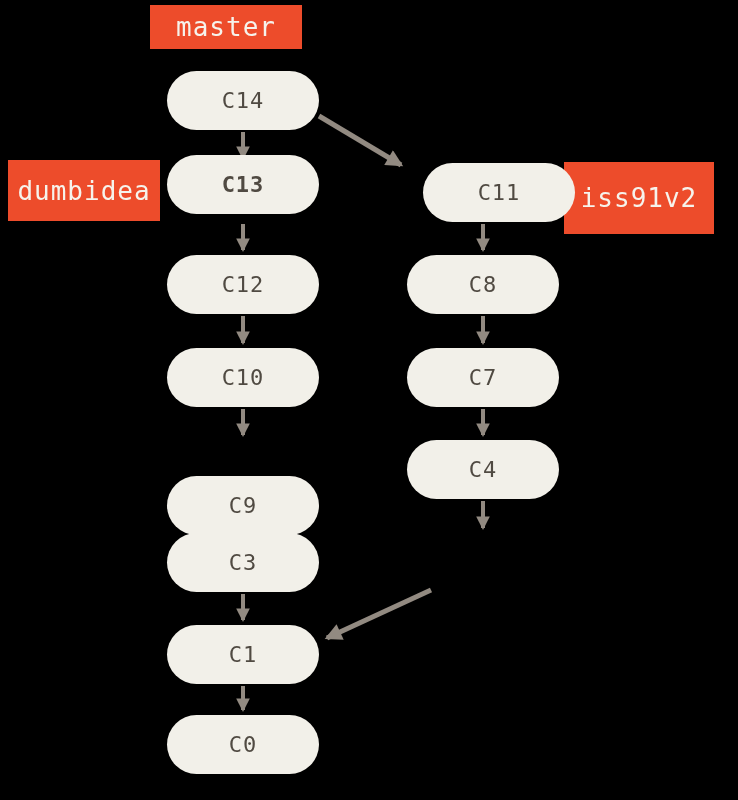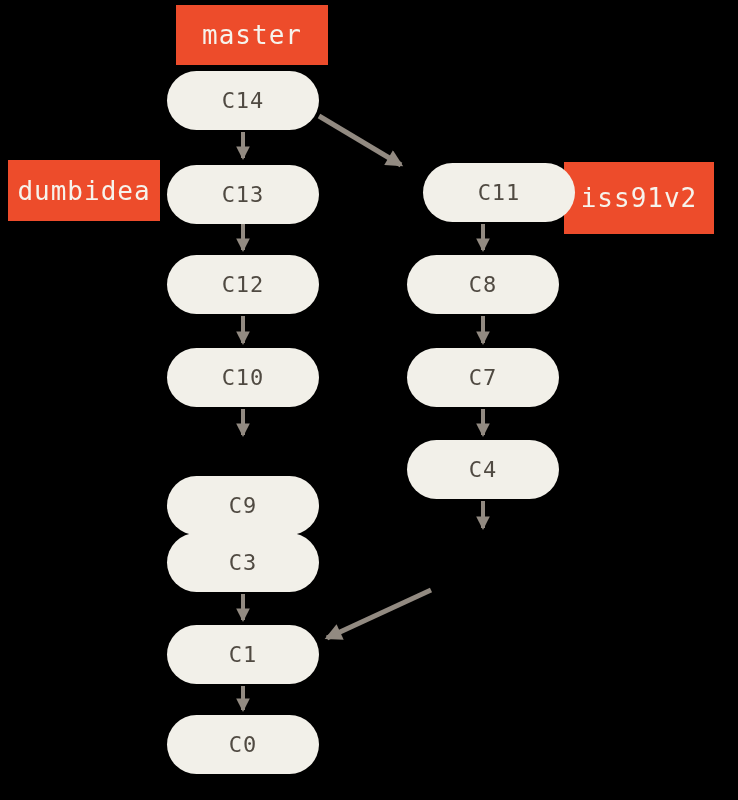--- a/index.html
+++ b/index.html
@@ -41,34 +41,34 @@
     background: var(--branch-fill, #ED4C2B);
     color: var(--branch-text, #F6F3EC);
     display: flex;
     align-items: center;
     justify-content: center;
     font-size: 26px;
     letter-spacing: 1px;
   }
   
   #n-c14 { left: 167px; top: 71px; }
-  #n-c13 { left: 167px; top: 165px; }
+  #n-c13 { left: 167px; top: 155px; font-weight: bold; }
   #n-c12 { left: 167px; top: 255px; }
   #n-c10 { left: 167px; top: 348px; }
   #n-c9  { left: 167px; top: 428px; margin-top: 48px; }
   #n-c3  { left: 167px; top: 533px; }
   #n-c1  { left: 167px; top: 625px; }
   #n-c0  { left: 167px; top: 715px; }
   #n-c11 { left: 423px; top: 163px; }
   #n-c8  { left: 407px; top: 255px; }
   #n-c7  { left: 407px; top: 348px; }
   #n-c4  { left: 407px; top: 440px; }
   #n-c2  { left: 407px; top: 533px; }
   
-  #b-master   { left: 176px; top: 5px;   width: 152px; height: 60px; }
+  #b-master   { left: 150px; top: 5px;   width: 152px; height: 44px; }
   #b-dumbidea { left: 8px;   top: 160px; width: 152px; height: 61px; }
   #b-iss91v2  { left: 564px; top: 162px; width: 150px; height: 72px; }
 
   .edge { stroke: var(--arrow, #928A81); fill: none; }
   .edge-v { stroke-width: 4; }
   .edge-d { stroke-width: 5; }
 </style>
 </head>
 <body>
 

